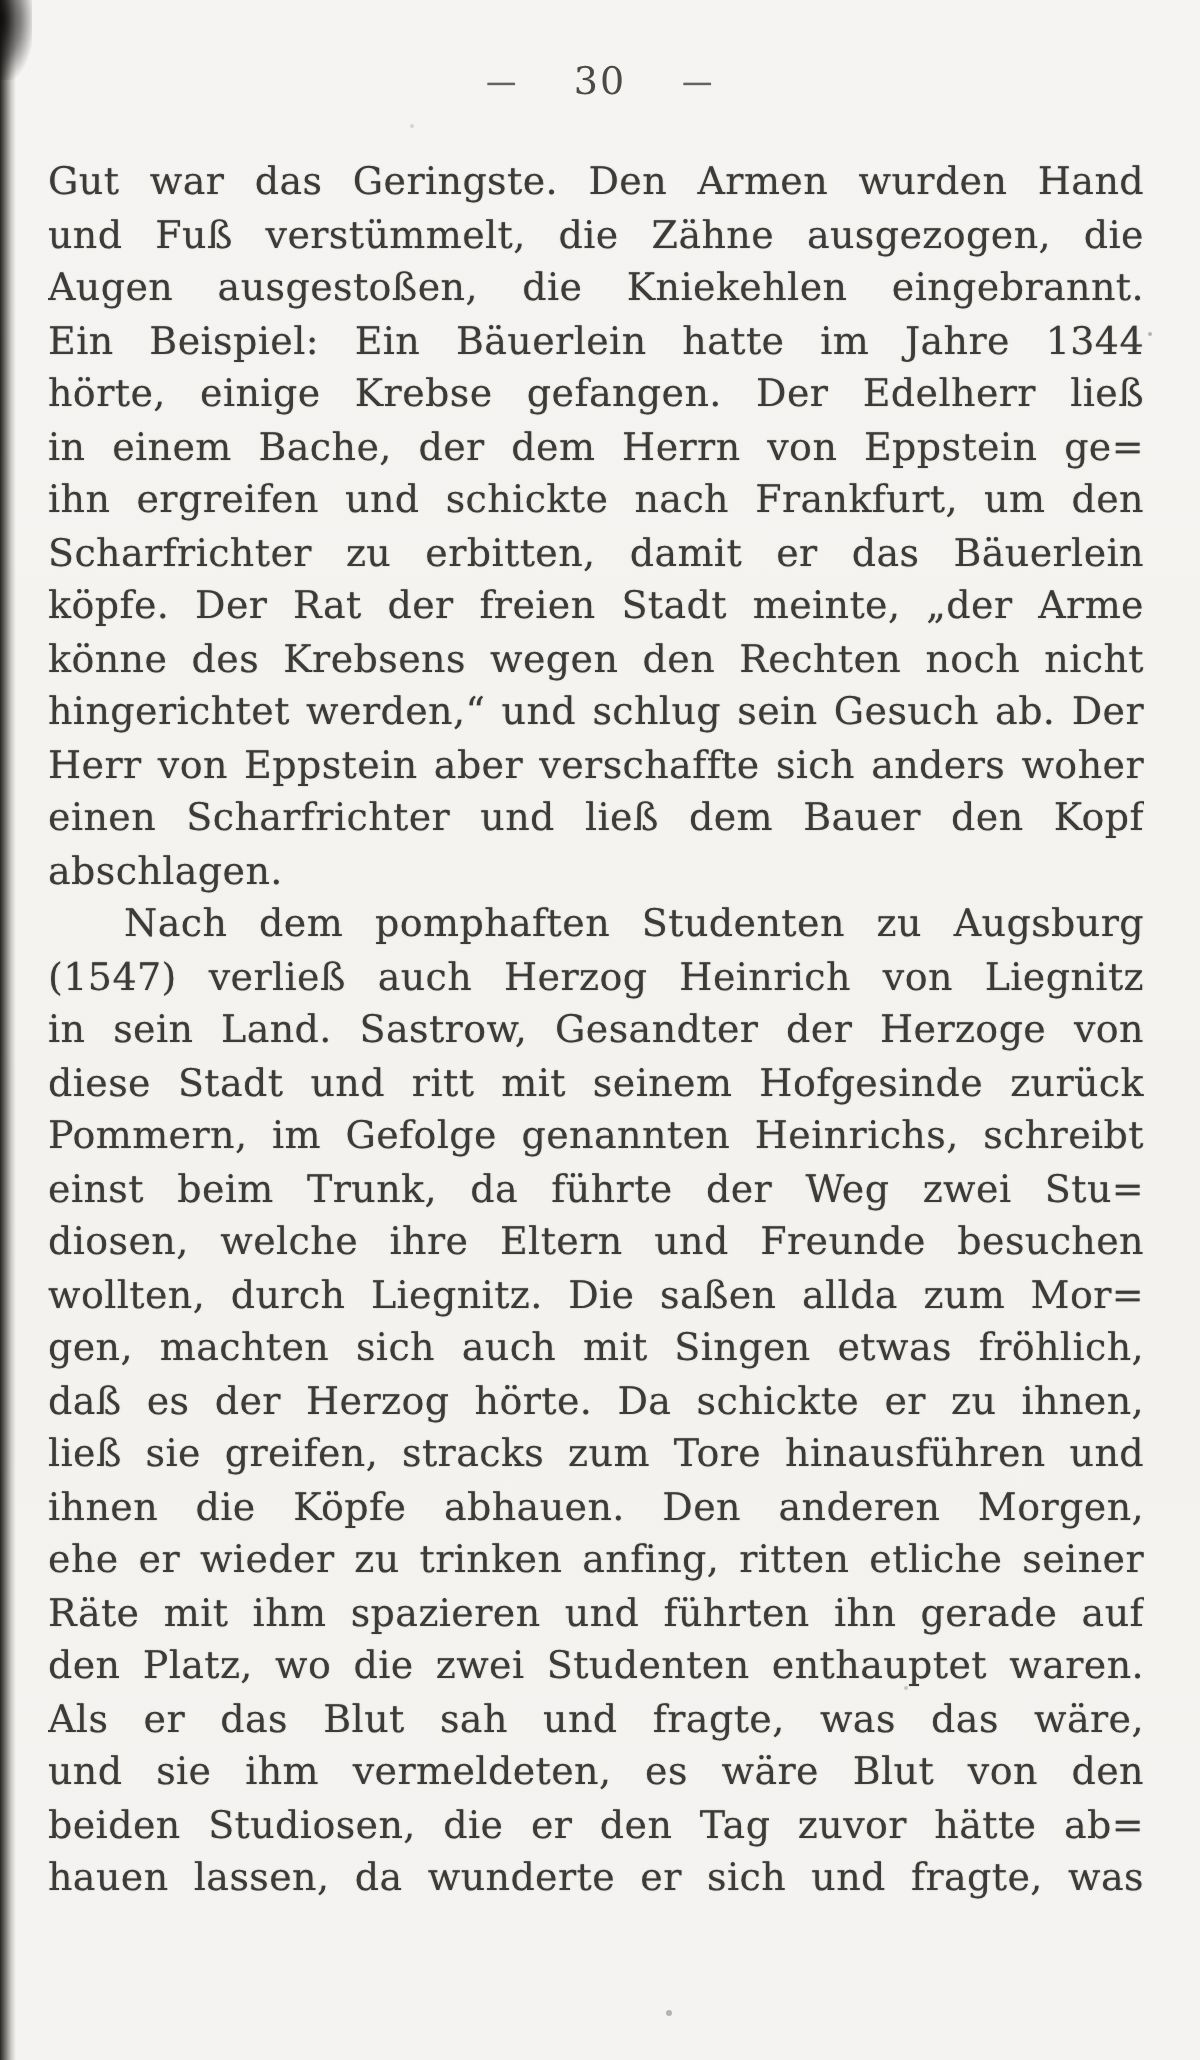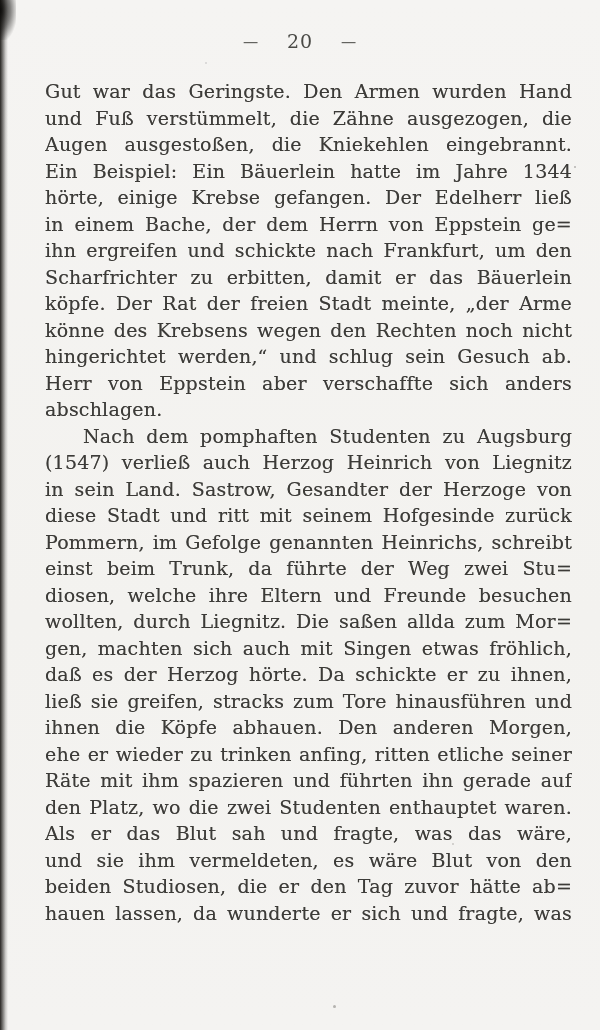--- a/index.html
+++ b/index.html
@@ -45,21 +45,21 @@
     align-items: center;
     gap: 26px;
     font-size: 19px;
     color: var(--header-ink);
     letter-spacing: 1px;
   }
   .header .dash { transform: scaleX(0.8); opacity: 0.85; }
   .text-block {
     position: absolute;
     top: 78px;
-    left: 45px;
+    left: 24px;
     right: 28px;
     color: var(--ink);
     font-size: 19px;
     text-shadow: 0 0 0.6px rgba(60,59,55,0.55);
   }
   .line {
     height: 26.5px;
     line-height: 26.5px;
     overflow: hidden;
     text-align: justify;
@@ -88,37 +88,38 @@
 </style>
 </head>
 <body>
 
 <div class="page">
   <div class="edge-left"></div>
   <div class="edge-corner"></div>
 
   <div class="header">
     <span class="dash">—</span>
-    <span class="num">20</span>
+    <span class="num">30</span>
     <span class="dash">—</span>
   </div>
 
   <div class="text-block">
       <div class="line justified">Gut war das Geringste. Den Armen wurden Hand</div>
       <div class="line justified">und Fuß verstümmelt, die Zähne ausgezogen, die</div>
       <div class="line justified">Augen ausgestoßen, die Kniekehlen eingebrannt.</div>
       <div class="line justified">Ein Beispiel: Ein Bäuerlein hatte im Jahre 1344</div>
       <div class="line justified">hörte, einige Krebse gefangen. Der Edelherr ließ</div>
       <div class="line justified">in einem Bache, der dem Herrn von Eppstein ge=</div>
       <div class="line justified">ihn ergreifen und schickte nach Frankfurt, um den</div>
       <div class="line justified">Scharfrichter zu erbitten, damit er das Bäuerlein</div>
       <div class="line justified">köpfe. Der Rat der freien Stadt meinte, „der Arme</div>
       <div class="line justified">könne des Krebsens wegen den Rechten noch nicht</div>
       <div class="line justified">hingerichtet werden,“ und schlug sein Gesuch ab. Der</div>
       <div class="line justified">Herr von Eppstein aber verschaffte sich anders woher</div>
+      <div class="line justified">einen Scharfrichter und ließ dem Bauer den Kopf</div>
       <div class="line justified short">abschlagen.</div>
       <div class="line justified indent">Nach dem pomphaften Studenten zu Augsburg</div>
       <div class="line justified">(1547) verließ auch Herzog Heinrich von Liegnitz</div>
       <div class="line justified">in sein Land. Sastrow, Gesandter der Herzoge von</div>
       <div class="line justified">diese Stadt und ritt mit seinem Hofgesinde zurück</div>
       <div class="line justified">Pommern, im Gefolge genannten Heinrichs, schreibt</div>
       <div class="line justified">einst beim Trunk, da führte der Weg zwei Stu=</div>
       <div class="line justified">diosen, welche ihre Eltern und Freunde besuchen</div>
       <div class="line justified">wollten, durch Liegnitz. Die saßen allda zum Mor=</div>
       <div class="line justified">gen, machten sich auch mit Singen etwas fröhlich,</div>

